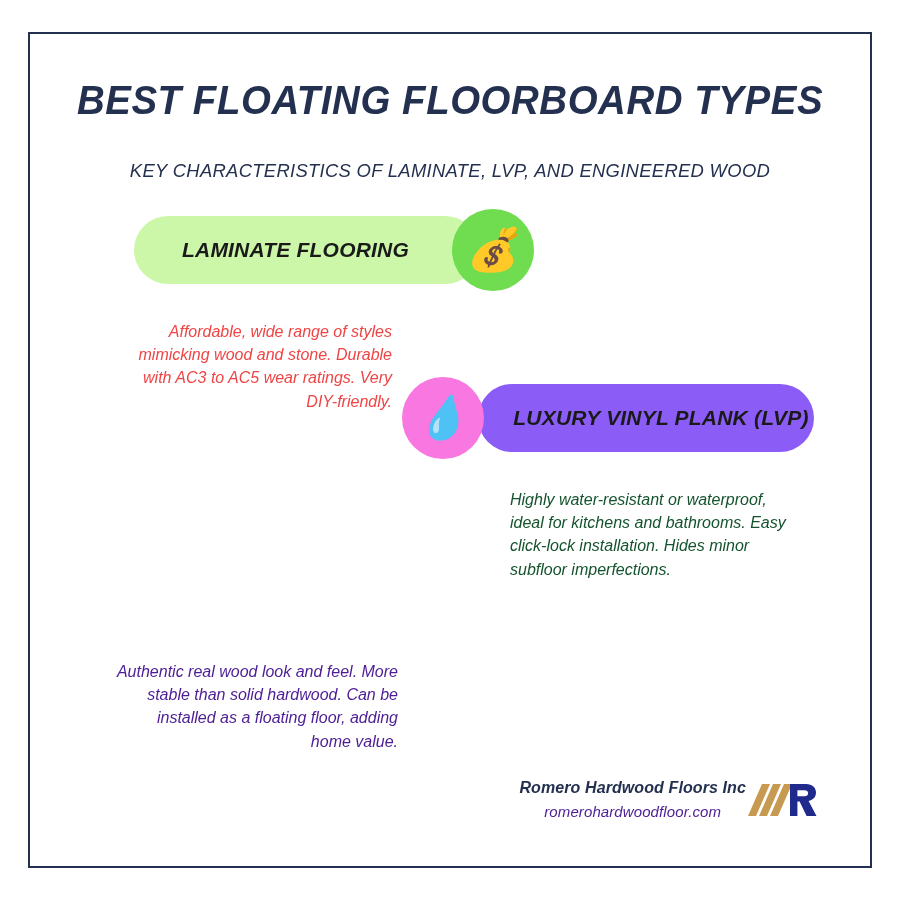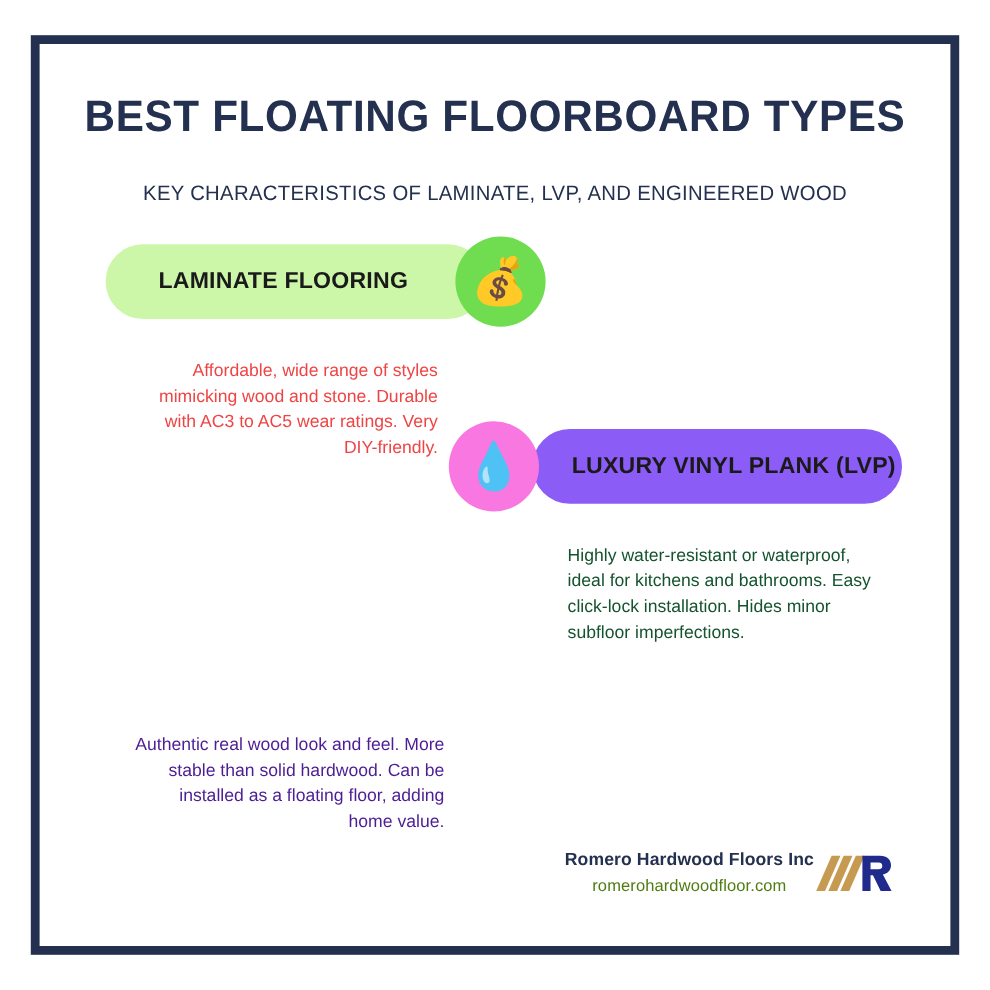--- a/index.html
+++ b/index.html
@@ -13,23 +13,24 @@
     font-family: "Liberation Sans", sans-serif;
     overflow: hidden;
   }
 
   .poster {
     position: absolute;
     left: 28px;
     top: 32px;
     width: 844px;
     height: 836px;
-    border: 8px solid #c4b5fd;
+    border: 2px solid #c4b5fd;
     box-sizing: border-box;
     background: #ffffff;
+    font-style: italic;
   }
 
   
   .header {
     text-align: center;
     padding-top: 44px;
   }
   .poster-title {
     font-family: "Liberation Sans Narrow", "Liberation Sans", sans-serif;
     font-size: 40px;
@@ -150,21 +151,21 @@
     top: -7px;
   }
   .card-wood .card-body {
     left: 86px;
     top: 88px;
     text-align: right;
     width: 282px;
   }
 
   
-  .card-laminate { position: absolute; top: 0;   left: 0; right: 0; height: 180px; }
+  .card-laminate { position: absolute; top: 0;   left: 0; right: 0; height: 180px; padding-left: 44px; }
   .card-lvp      { position: absolute; top: 168px; left: 0; right: 0; height: 180px; }
   .card-wood     { position: absolute; top: 340px; left: 0; right: 0; height: 180px; }
 
   
   .footer {
     position: absolute;
     left: 0;
     right: 0;
     bottom: 42px;
     display: flex;
@@ -179,21 +180,21 @@
   .brand-name {
     font-size: 16px;
     font-weight: bold;
     color: #24304f;
     letter-spacing: 0.1px;
     line-height: 1.5;
   }
   .brand-url {
     font-size: 15px;
     font-weight: normal;
-    color: #4d7c0f;
+    color: #4c1d95;
     letter-spacing: 0.1px;
     line-height: 1.6;
   }
   .brand-logo {
     width: 72px;
     height: 44px;
     flex: 0 0 auto;
   }
 </style>
 </head>

